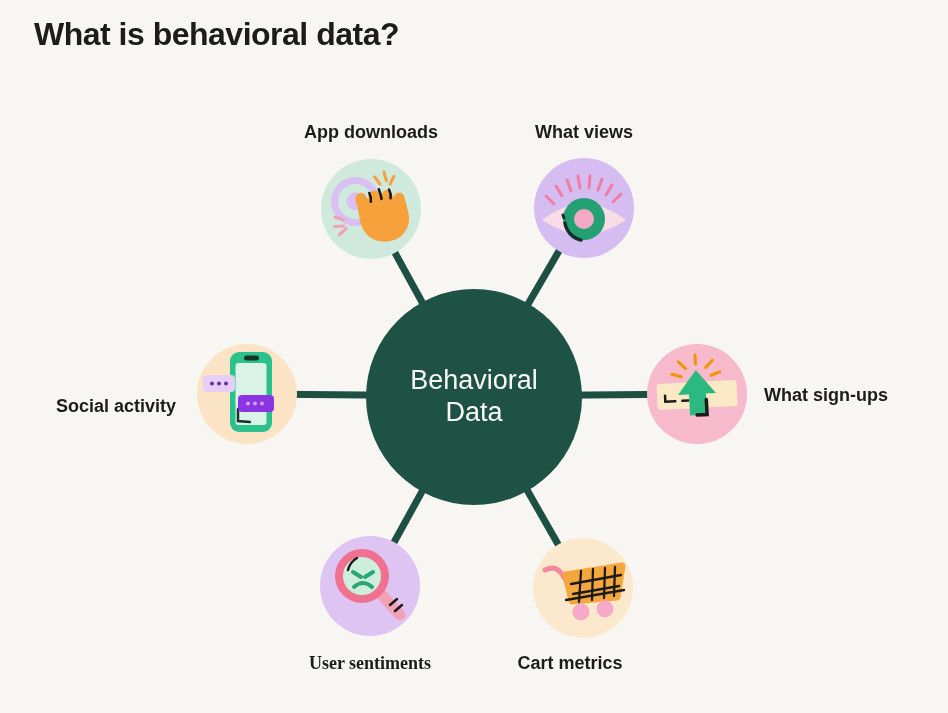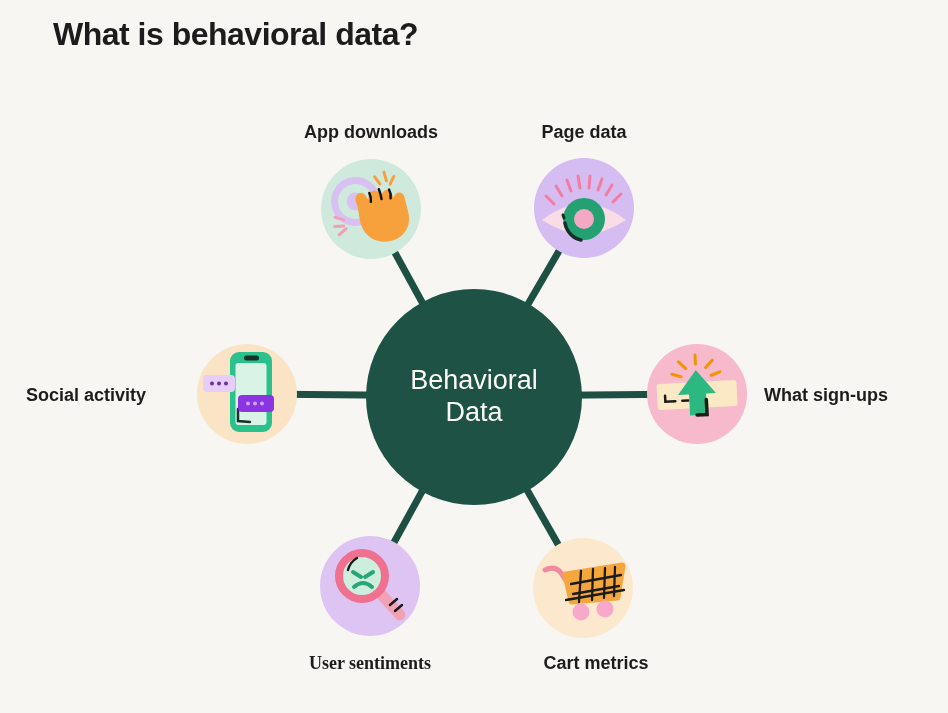--- a/index.html
+++ b/index.html
@@ -13,21 +13,20 @@
     overflow: hidden;
   }
   .title {
     position: absolute;
     left: 34px;
     top: 16px;
     font-size: 32px;
     font-weight: 800;
     letter-spacing: -0.5px;
     color: #1c1c1c;
-    margin-left: 19px;
   }
   .lines-svg {
     position: absolute;
     left: 0; top: 0;
     width: 948px; height: 713px;
   }
   .center-circle {
     position: absolute;
     left: 366px;
     top: 289px;
@@ -58,33 +57,33 @@
   }
   .node-circle svg { width: 100px; height: 100px; display: block; }
   .node-label {
     position: absolute;
     font-size: 18px;
     font-weight: 800;
     color: #1c1c1c;
     white-space: nowrap;
   }
   .lbl-center { width: 200px; text-align: center; }
-  .lbl-right-align { width: 150px; text-align: left; }
+  .lbl-right-align { width: 150px; text-align: right; margin-top: 11px; }
   
   .pos-app    { left: 321px; top: 159px; }
   .pos-page   { left: 534px; top: 158px; }
   .pos-email  { left: 647px; top: 344px; }
   .pos-cart   { left: 533px; top: 538px; }
   .pos-user   { left: 320px; top: 536px; }
   .pos-social { left: 197px; top: 344px; }
   
   .lab-app    { left: 271px; top: 122px; }
   .lab-page   { left: 484px; top: 122px; }
   .lab-email  { left: 764px; top: 385px; }
-  .lab-cart   { left: 496px; top: 653px; }
+  .lab-cart   { left: 470px; top: 653px; }
   .lab-user   { left: 270px; top: 653px; font-family: Liberation Serif, serif; }
   .lab-social { left: 26px;  top: 385px; }
 </style>
 </head>
 <body>
 
 <div class="canvas" style="background-color: rgb(247, 246, 243);">
 
   <h1 class="title">What is behavioral data?</h1>
 
@@ -139,21 +138,21 @@
         <path d="M72,37 L78,27"></path>
           <path d="M79,44 L87,36"></path>
       </g>
       <path d="M8,62 Q50,30 92,62 Q50,90 8,62 Z" fill="#f9dde6"></path>
       <circle cx="50" cy="61" r="21" fill="#23a173"></circle>
       <path d="M31,65 A21,21 0 0 0 47,82" stroke="#143028" stroke-width="3.5" fill="none" stroke-linecap="round"></path>
       <path d="M29,57 L30,60" stroke="#143028" stroke-width="3" stroke-linecap="round"></path>
       <circle cx="50" cy="61" r="10" fill="#f3a9c3"></circle>
     </svg>
   </div>
-  <div class="node-label lab-email lab-page lbl-center" style="left:484px;top:122px;">Page data</div>
+  <div class="node-label lab-email lab-page lbl-center" style="left:484px;top:122px;">What views</div>
 
   <div class="node-circle pos-email" style="background-color: rgb(247, 186, 204);">
     <svg viewBox="0 0 100 100">
       <g transform="rotate(-3 50 50)">
         <rect x="10" y="38" width="80" height="26" rx="3" fill="#fbe8c4"></rect>
         <path d="M18,50 L18,56 L28,56" fill="none" stroke="#1b1b1b" stroke-width="2.5" stroke-linecap="round"></path>
         <path d="M35,56 L41,56" stroke="#1b1b1b" stroke-width="2.5" stroke-linecap="round"></path>
         <g stroke="#f59300" stroke-width="3" stroke-linecap="round">
           <path d="M50,20 L50,11"></path>
             <path d="M40,24 L33,17"></path>

